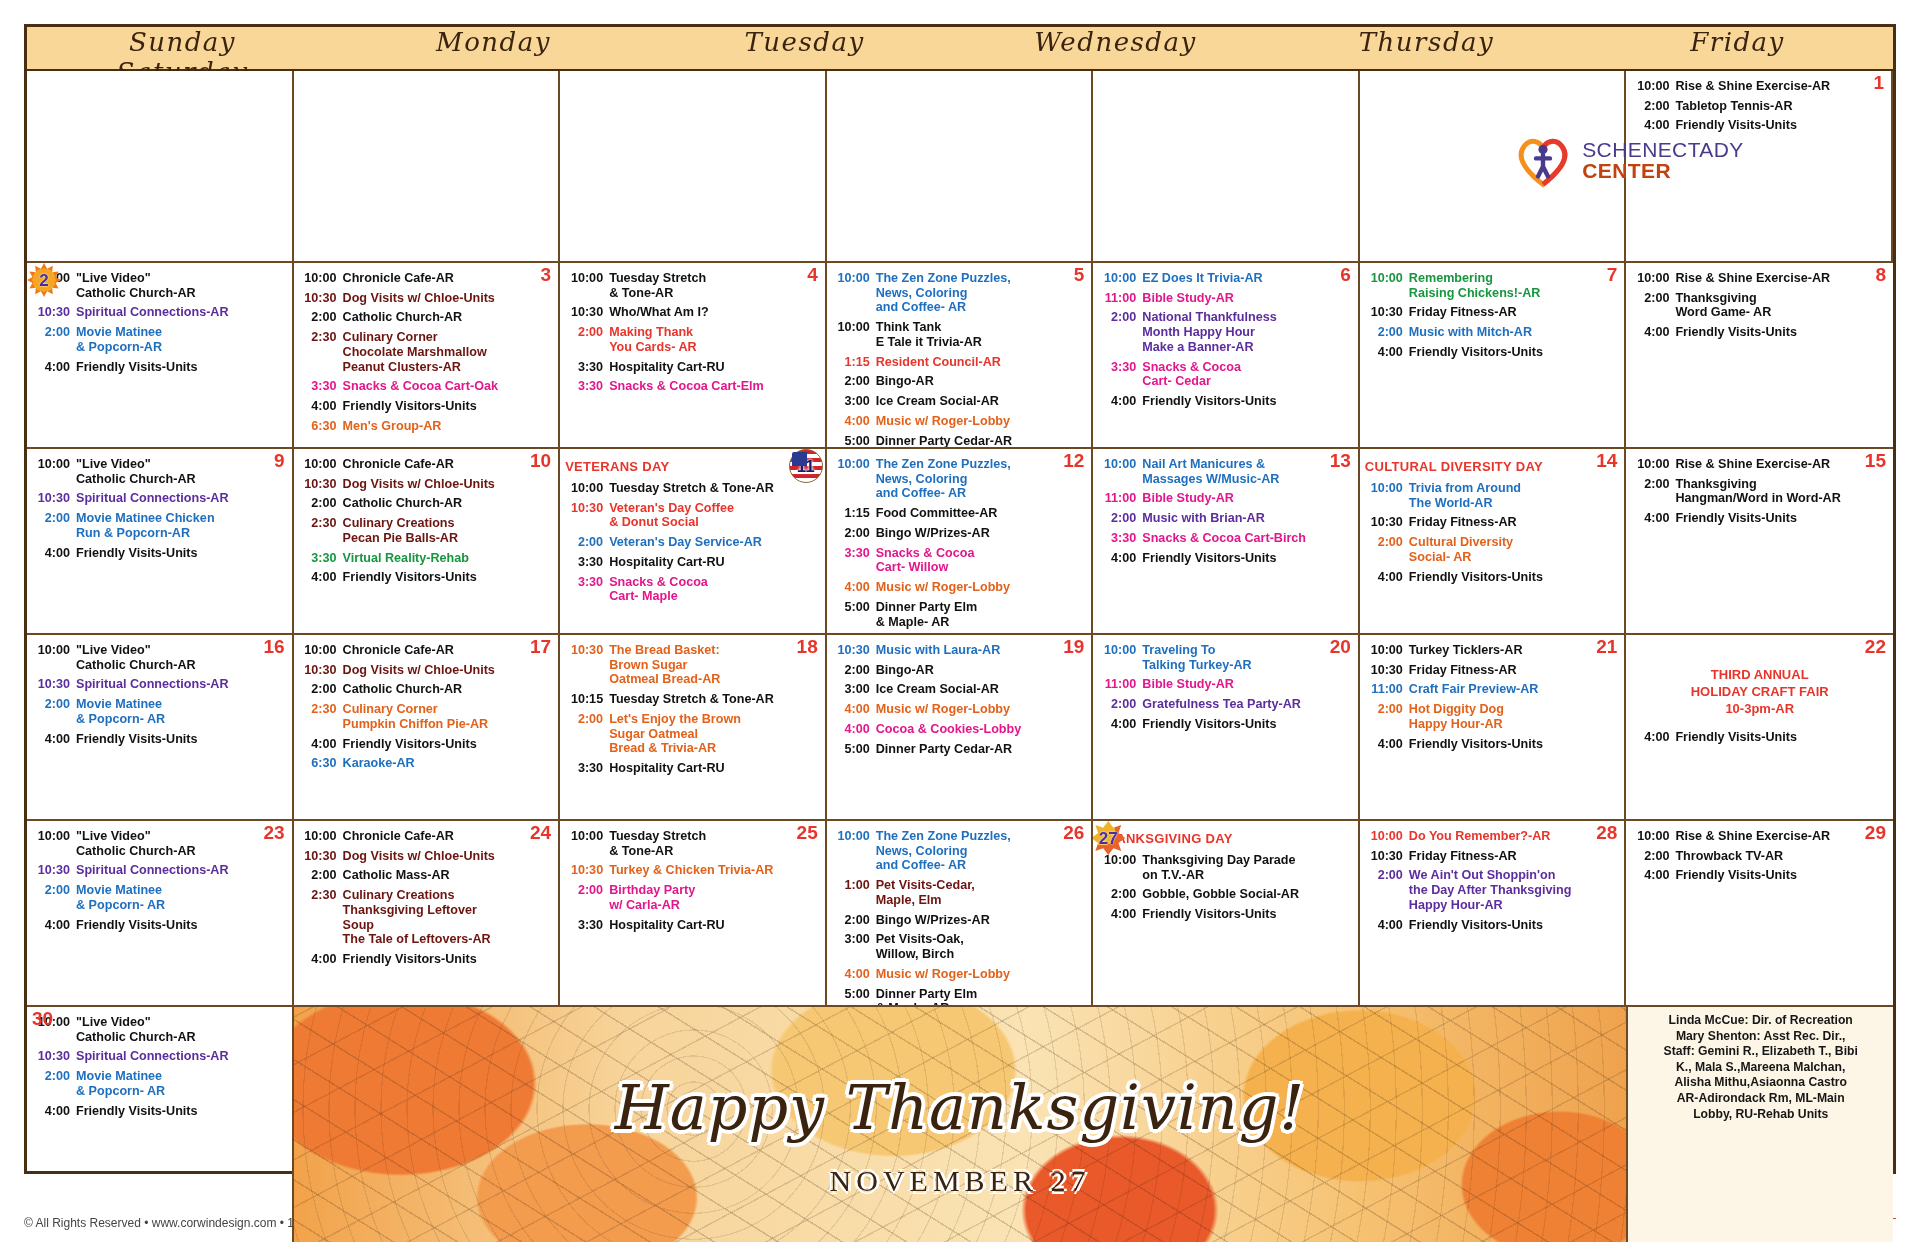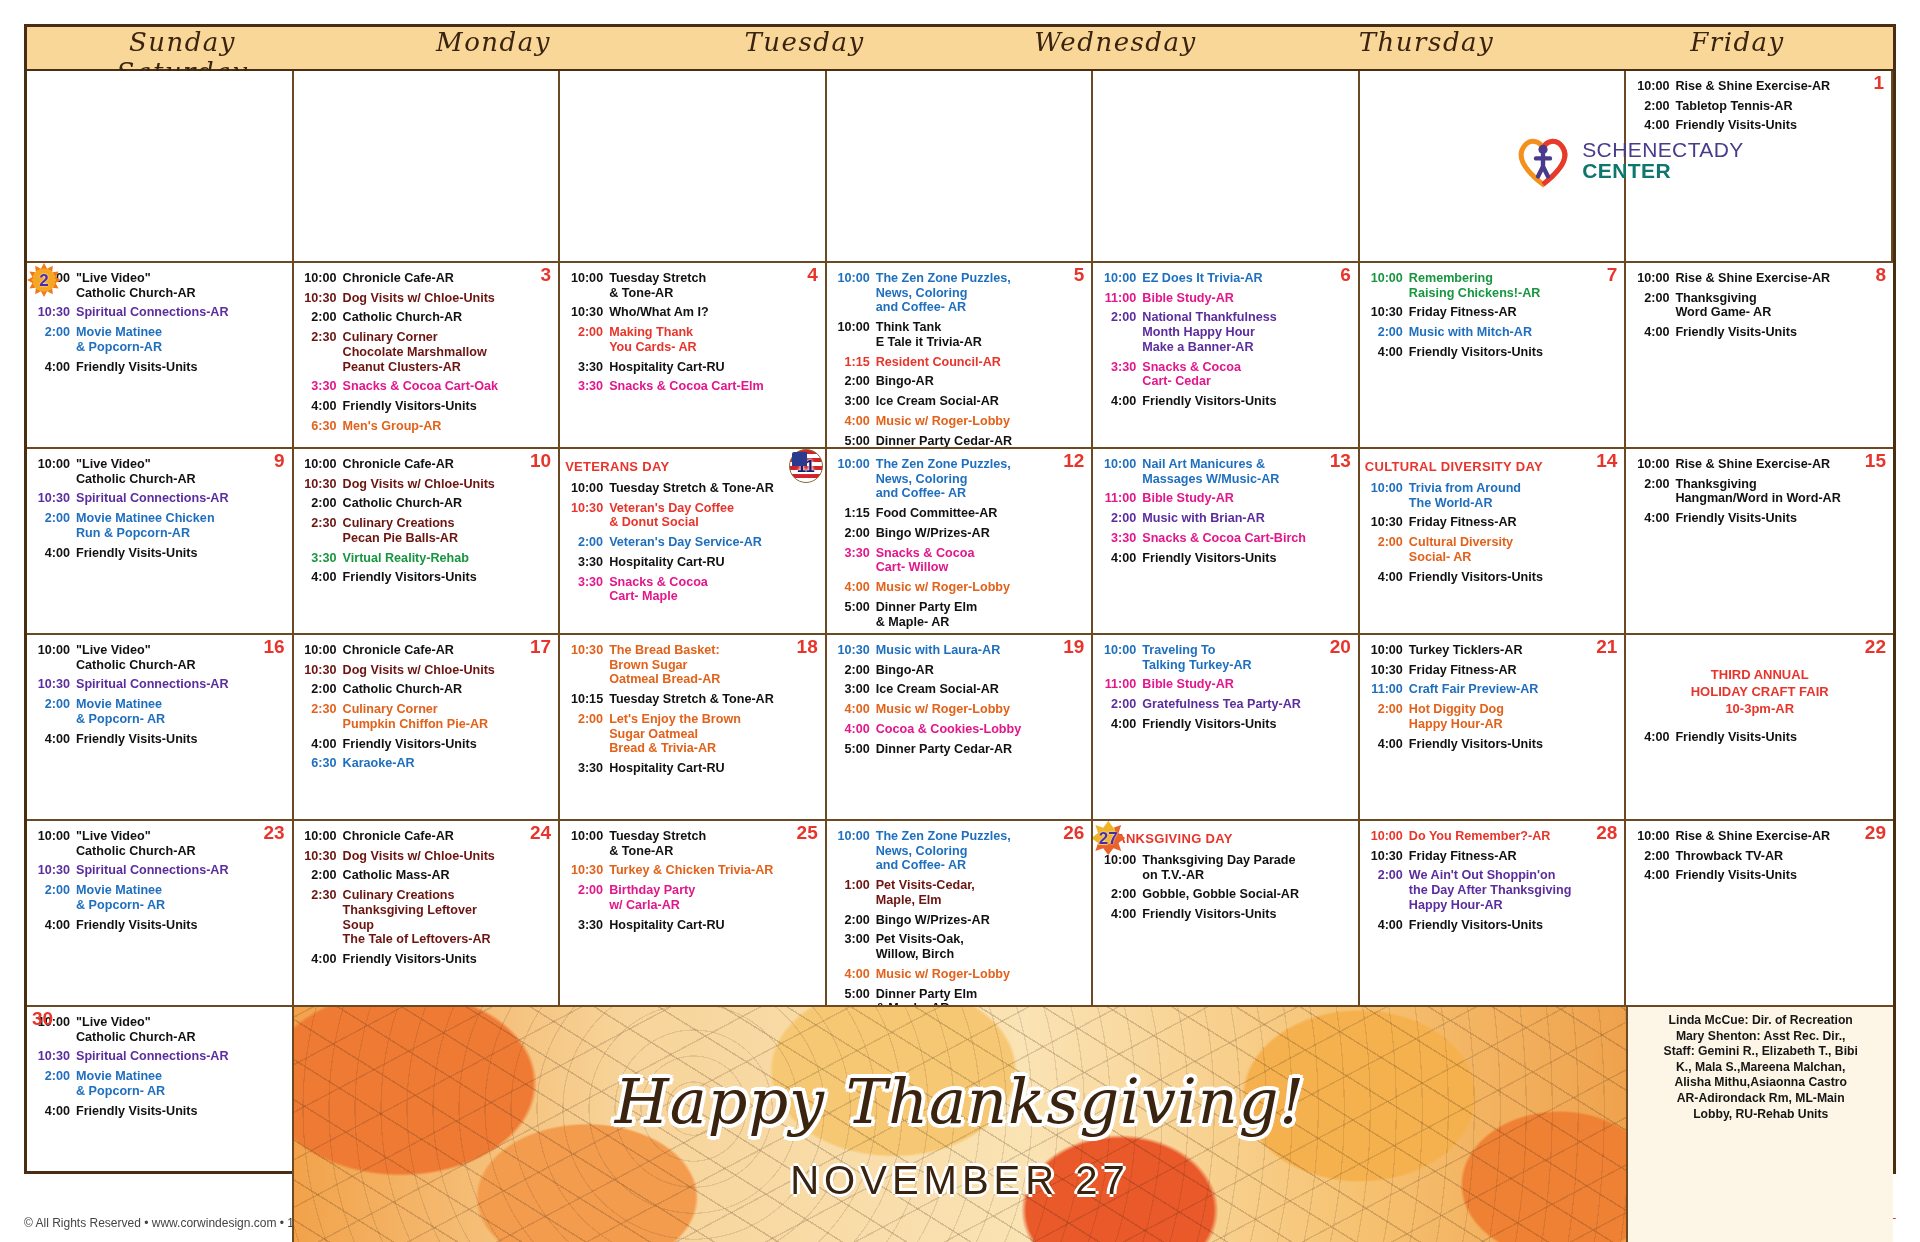--- a/index.html
+++ b/index.html
@@ -133,21 +133,21 @@
     font-size: 31px; color: #4a3119; margin-top: 18px; text-align: center;
     padding-left: 130px;
   }
   .logo {
     position: absolute; right: 8%; top: 50%; transform: translateY(-60%);
     display: flex; align-items: center; gap: 10px; z-index: 2;
   }
   .logo-mark { position: relative; width: 58px; height: 56px; }
   .logo-text { line-height: 1.0; }
   .logo-text .l1 { font-size: 21px; font-weight: normal; color: #4a3a8c; letter-spacing: 0.4px; }
-  .logo-text .l2 { font-size: 21px; font-weight: bold; color: #0f766e; letter-spacing: 0.4px; }
+  .logo-text .l2 { font-size: 21px; font-weight: bold; color: #c2410c; letter-spacing: 0.4px; }
 
   
   .tg-banner {
     position: absolute; left: 14.285%; top: 0; width: 71.43%; height: 100%;
     background:
       radial-gradient(ellipse 220px 150px at 8% 30%, #ef7a34 0 60%, transparent 62%),
       radial-gradient(ellipse 180px 120px at 22% 75%, #f39c4e 0 60%, transparent 62%),
       radial-gradient(ellipse 200px 140px at 45% 25%, #f7c873 0 60%, transparent 62%),
       radial-gradient(ellipse 170px 130px at 62% 80%, #e9592a 0 55%, transparent 58%),
       radial-gradient(ellipse 190px 140px at 80% 35%, #f5b14e 0 60%, transparent 62%),
@@ -164,21 +164,21 @@
   }
   .tg-text { position: absolute; inset: 0; display: flex; flex-direction: column; align-items: center; justify-content: center; }
   .tg-main {
     font-family: "DejaVu Serif", serif; font-style: italic;
     font-size: 62px; color: #3a2410;
     text-shadow: -4px 0 0 #fff, 4px 0 0 #fff, 0 -4px 0 #fff, 0 4px 0 #fff,
                  -3px -3px 0 #fff, 3px -3px 0 #fff, -3px 3px 0 #fff, 3px 3px 0 #fff;
     letter-spacing: 1px;
   }
   .tg-sub {
-    font-family: Liberation Sans, sans-serif; font-size: 40px; color: #3a2410;
+    font-family: Liberation Serif, serif; font-size: 30px; color: #3a2410;
     letter-spacing: 5px; margin-top: 20px;
     text-shadow: -3px 0 0 #fff, 3px 0 0 #fff, 0 -3px 0 #fff, 0 3px 0 #fff;
   }
 
   .staff-box {
     position: absolute; right: 0; top: 0; width: 14.285%; height: 100%;
     background: #fdf6e6; z-index: 3;
     border-left: 2px solid #6b4a23;
     display: flex; align-items: flex-start; justify-content: center;
     padding: 6px 20px;

